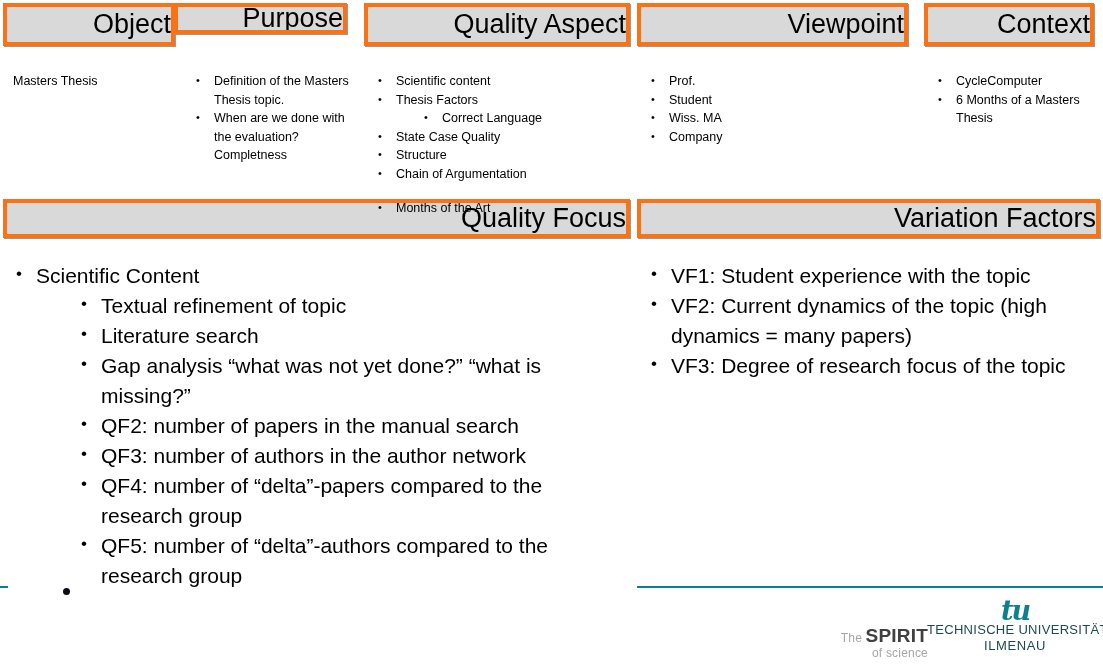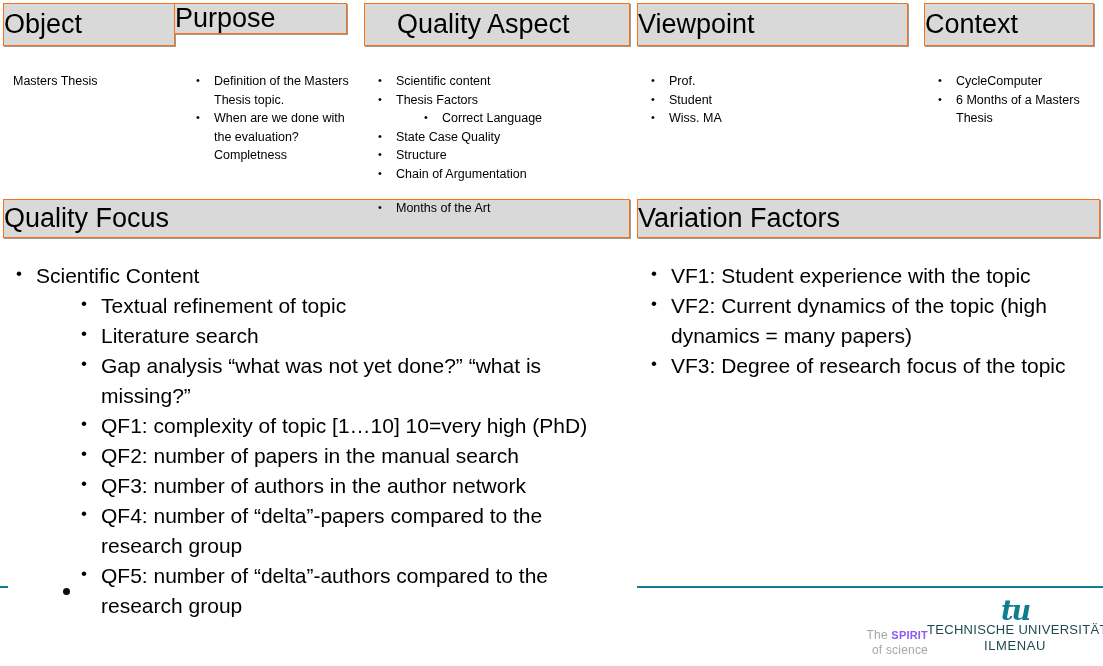--- a/index.html
+++ b/index.html
@@ -13,26 +13,26 @@
     position: relative;
     overflow: hidden;
     font-family: "Liberation Sans", sans-serif;
     color: #000000;
   }
 
   
   .hdr-box {
     position: absolute;
     background: #d9d9d9;
-    border: 1px solid #f97316;
+    border: 4px solid #f97316;
     box-shadow: 1px 1px 0 #9a9a9a;
     box-sizing: border-box;
     display: flex;
     align-items: center;
-    justify-content: flex-start;
+    justify-content: flex-end;
     overflow: hidden;
   }
   .hdr-box .hdr-label {
     font-size: 27px;
     line-height: 1;
     letter-spacing: 0px;
     white-space: nowrap;
   }
 
   
@@ -120,21 +120,21 @@
     background: #0b0b14;
   }
   .spirit {
     position: absolute;
     text-align: right;
     color: #a6a6a6;
     font-size: 12px;
     line-height: 15px;
     letter-spacing: .2px;
   }
-  .spirit .b { font-weight: bold; font-size: 11px; color: #8b5cf6; }
+  .spirit .b { font-weight: bold; font-size: 19px; color: #404040; }
   .tu-wrap {
     position: absolute;
     text-align: center;
   }
   .tu-mark {
     font-size: 27px;
     line-height: 22px;
     color: #0e7f8e;
     font-family: "DejaVu Serif", serif;
     font-style: italic;
@@ -221,20 +221,23 @@
   <ul>
     <li>
       <span>Prof.</span>
     </li>
     <li>
       <span>Student</span>
     </li>
     <li>
       <span>Wiss. MA</span>
     </li>
+    <li>
+      <span>Company</span>
+    </li>
   </ul>
 </div>
 
 <div class="col-list" style="left:934px; top:72px; width:150px;">
   <ul>
     <li>
       <span>CycleComputer</span>
     </li>
     <li>
       <span>6 Months of a Masters Thesis</span>
@@ -264,23 +267,20 @@
       <span>Scientific Content</span>
     </li>
     <li class="lvl2">
       <span>Textual refinement of topic</span>
     </li>
     <li class="lvl2">
       <span>Literature search</span>
     </li>
     <li class="lvl2">
       <span>Gap analysis “what was not yet done?” “what is missing?”</span>
-    </li>
-    <li class="lvl2">
-      <span>QF1: complexity of topic [1…10] 10=very high (PhD)</span>
     </li>
     <li class="lvl2">
       <span>QF2: number of papers in the manual search</span>
     </li>
     <li class="lvl2">
       <span>QF3: number of authors in the author network</span>
     </li>
     <li class="lvl2">
       <span>QF4: number of “delta”-papers compared to the research group</span>
     </li>

